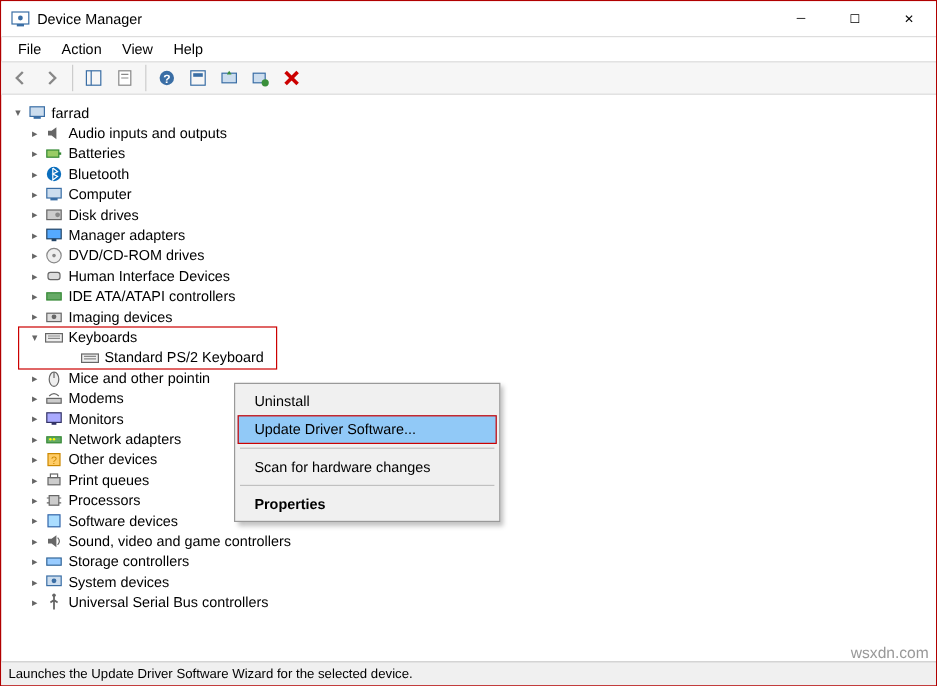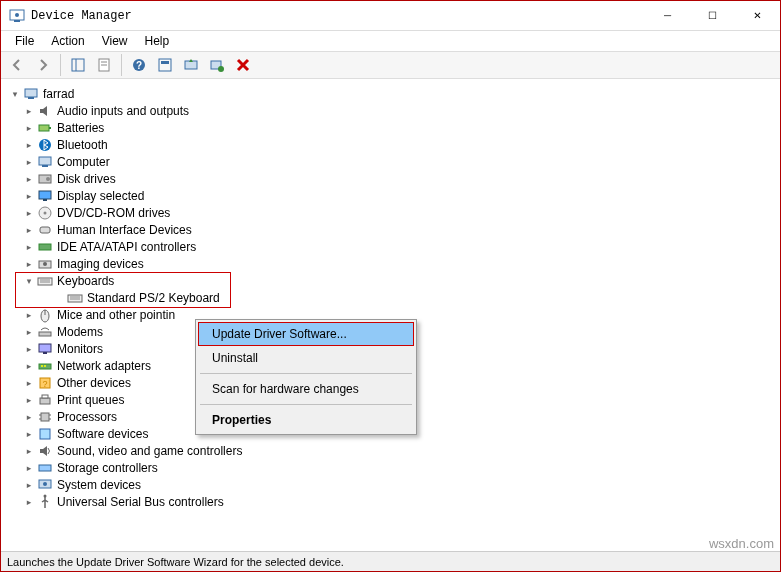--- a/index.html
+++ b/index.html
@@ -19,21 +19,21 @@
     display: flex;
     align-items: center;
     padding-left: 8px;
     border-bottom: 1px solid #ddd;
     background: #fff;
   }
   .titlebar .app-icon {
     width: 16px; height: 16px;
     margin-right: 6px;
   }
-  .title-text { font-size: 12px; font-family: Liberation Mono, monospace; }
+  .title-text { font-size: 12px; }
   .win-controls {
     margin-left: auto;
     display: flex;
   }
   .win-btn {
     width: 45px; height: 29px;
     display: flex; align-items: center; justify-content: center;
     font-family: "Segoe UI Symbol", sans-serif;
     font-size: 10px;
   }
@@ -270,21 +270,21 @@
             <circle cx="11" cy="8" r="2" fill="#888"></circle>
           </svg></span>
         <span>Disk drives</span>
       </div>
       <div class="node indent-1">
         <span class="expander">▸</span>
         <span class="tree-icon"><svg viewBox="0 0 16 16">
             <rect x="2" y="3" width="12" height="8" fill="#5af" stroke="#246"></rect>
             <rect x="6" y="11" width="4" height="2" fill="#246"></rect>
           </svg></span>
-        <span>Display selected</span>
+        <span>Manager adapters</span>
       </div>
       <div class="node indent-1">
         <span class="expander">▸</span>
         <span class="tree-icon"><svg viewBox="0 0 16 16">
             <circle cx="8" cy="8" r="6" fill="#eee" stroke="#888"></circle>
             <circle cx="8" cy="8" r="1.5" fill="#888"></circle>
           </svg></span>
         <span>DVD/CD-ROM drives</span>
       </div>
       <div class="node indent-1">
@@ -424,22 +424,22 @@
             <circle cx="8" cy="2" r="1.5" fill="#666"></circle>
           </svg></span>
         <span>Universal Serial Bus controllers</span>
       </div>
     </div>
 </div>
 
 <div class="hilite-box" style="left:14px; top:271px; width:216px; height:36px;"></div>
 
 <div class="context-menu">
+  <div class="cm-item">Uninstall</div>
   <div class="cm-item hover">Update Driver Software...</div>
-  <div class="cm-item">Uninstall</div>
   <div class="cm-sep"></div>
   <div class="cm-item">Scan for hardware changes</div>
   <div class="cm-sep"></div>
   <div class="cm-item bold">Properties</div>
 </div>
 
 <div class="statusbar">
   <span>Launches the Update Driver Software Wizard for the selected device.</span>
 </div>
 

